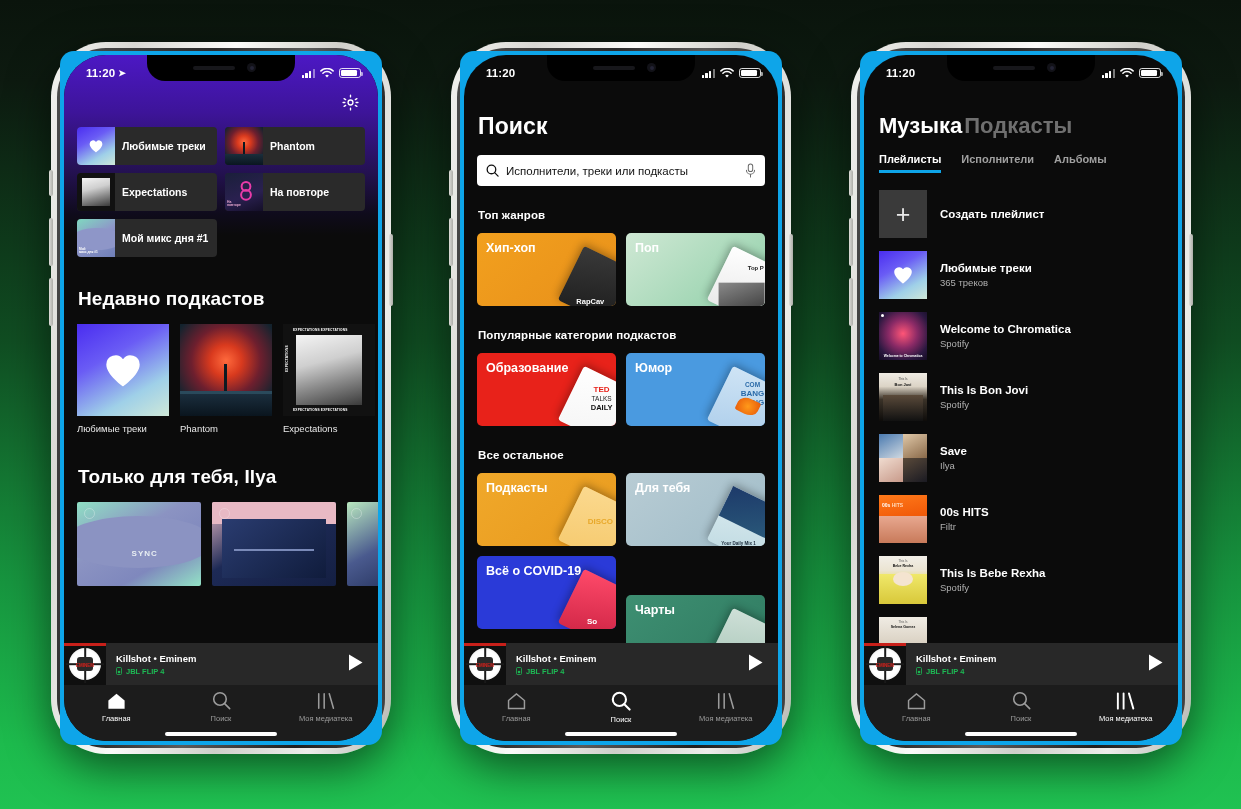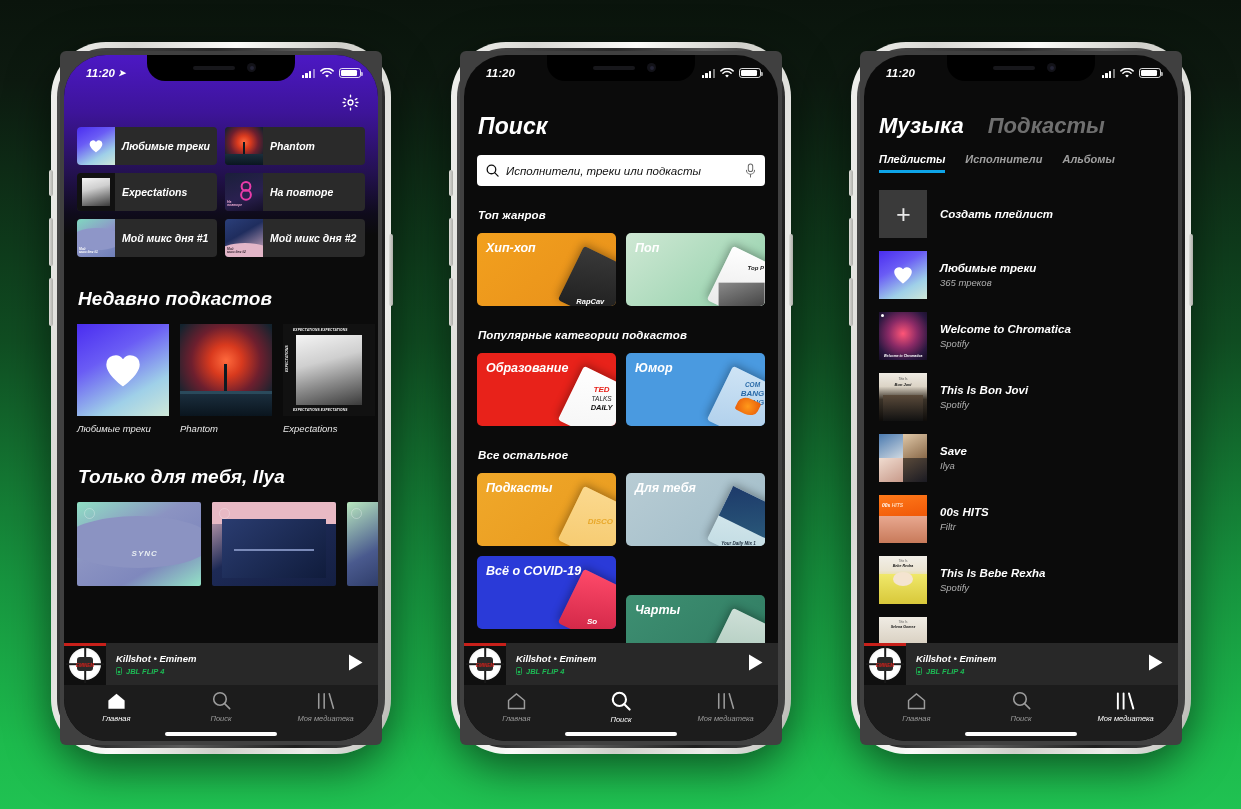--- a/index.html
+++ b/index.html
@@ -18,22 +18,22 @@
   .frame-outer {
     position:absolute; inset:0; border-radius:55px;
     background:linear-gradient(100deg,#f2f2ef 0%,#d8d8d4 18%,#fbfbf9 40%,#cfcfca 62%,#ededea 82%,#b9b9b4 100%);
     box-shadow:0 14px 44px rgba(0,0,0,.55);
   }
   .frame-mid {
     position:absolute; inset:6px; border-radius:49px;
     background:linear-gradient(100deg,#4d4d4d,#2a2a2a 35%,#5b5b5b 55%,#1e1e1e 80%,#454545);
   }
   .frame-inner {
-    position:absolute; inset:9px; border-radius:6px;
-    background:#404040; overflow:hidden;font-style:italic;
+    position:absolute; inset:9px; border-radius:14px;
+    background:#0ea5e9; overflow:hidden;
   }
   .screen {
     position:absolute; inset:4px; border-radius:42px;
     background:#0b0b0b; overflow:hidden;
   }
   .btn-side { position:absolute; background:linear-gradient(90deg,#dcdcd8,#aeaea9); border-radius:2px; }
   .btn-left1 { left:-2px; top:128px; width:4px; height:26px; }
   .btn-left2 { left:-2px; top:176px; width:4px; height:48px; }
   .btn-left3 { left:-2px; top:236px; width:4px; height:48px; }
   .btn-right { right:-2px; top:192px; width:4px; height:72px; }
@@ -108,21 +108,21 @@
     padding:8px 9px;
   }
   .cat-lab { font-size:12.5px; font-weight:bold; color:#fff; line-height:1.16; position:relative; z-index:3; }
   .cat-img {
     position:absolute; right:-12px; bottom:-10px; width:60px; height:60px;
     transform:rotate(26deg); border-radius:3px; z-index:2;
     box-shadow:-2px -2px 8px rgba(0,0,0,.32);
   }
 
   
-  .lib-tabs-main { display:flex; gap:24px; padding:0 15px; align-items:baseline; }
+  .lib-tabs-main { display:flex; gap:2px; padding:0 15px; align-items:baseline; }
   .lib-tab-main { font-size:22px; font-weight:bold; color:#6f6f6f; }
   .lib-tab-main.on { color:#fff; }
   .lib-tabs-sub { display:flex; gap:20px; padding:0 15px; }
   .lib-tab-sub { font-size:11px; color:#a0a0a0; font-weight:bold; padding-bottom:5px; }
   .lib-tab-sub.on { color:#fff; border-bottom:3px solid #0ea5e9; }
   .lib-row { display:flex; align-items:center; gap:13px; padding:0 15px; margin-bottom:13px; }
   .lib-art { width:48px; height:48px; flex:none; position:relative; overflow:hidden; }
   .lib-t { font-size:11.5px; font-weight:bold; color:#fff; }
   .lib-s { font-size:9.5px; color:#b0b0b0; margin-top:3px; }
   .plus-tile {
@@ -279,27 +279,20 @@
               </div>
               <div class="sc-lab">На повторе</div>
             </div>
             <div class="sc">
               <div class="sc-art a-mix1">
                 <div style="position:absolute;left:-6px;top:9px;width:52px;height:22px;background:#8e96c8;border-radius:50%"></div>
                 <div class="tiny" style="left:2px;bottom:2px;font-size:3.2px">Мой<br>микс дня #1</div>
               </div>
               <div class="sc-lab">Мой микс дня #1</div>
             </div>
-            <div class="sc">
-              <div class="sc-art a-mix2">
-                <div style="position:absolute;left:-6px;bottom:-4px;width:52px;height:18px;background:#e3b6c8;border-radius:50%"></div>
-                <div class="tiny" style="left:2px;bottom:2px;font-size:3.2px;color:#3a2a38">Мой<br>микс дня #2</div>
-              </div>
-              <div class="sc-lab">Мой микс дня #2</div>
-            </div>
           </div>
 
           <div style="padding:31px 14px 14px">
             <span class="sec-title-lg">Недавно подкастов</span>
           </div>
           <div class="rp-row">
             <div class="rp-item">
               <div class="rp-art a-fav">
                 <svg class="heart" width="40" height="36" viewBox="0 0 24 22">
                   <path d="M12 21S1.8 13.9 1.8 7.6A5.6 5.6 0 0 1 12 4.4 5.6 5.6 0 0 1 22.2 7.6C22.2 13.9 12 21 12 21z" fill="#fff"></path>

